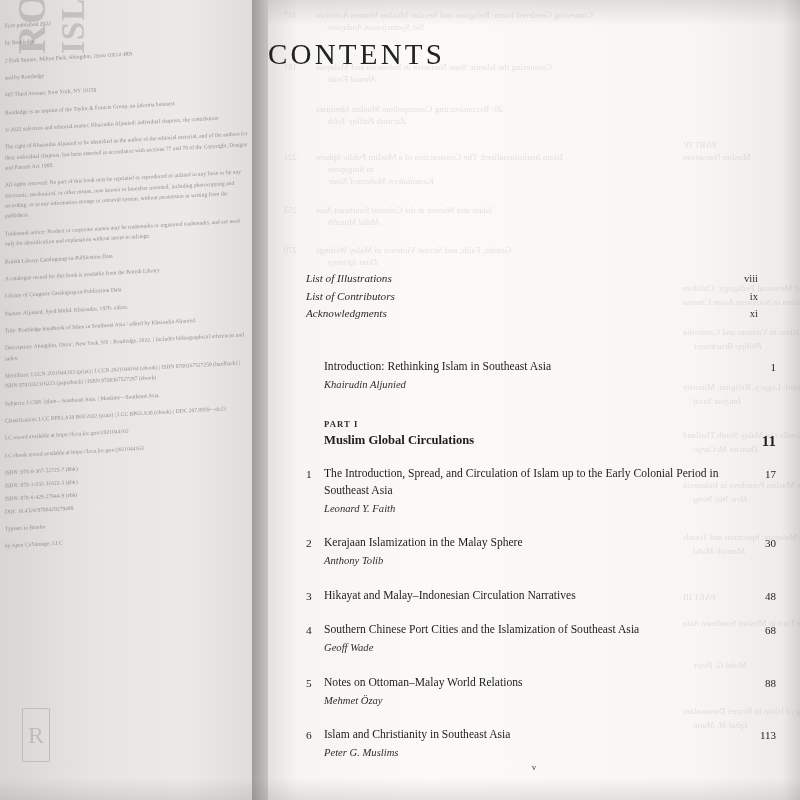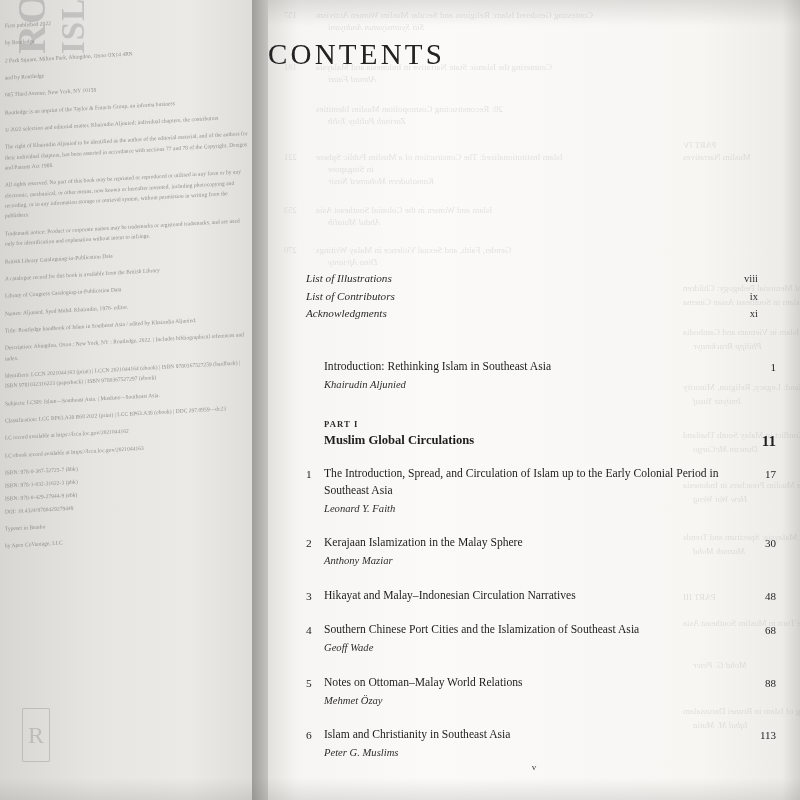--- a/index.html
+++ b/index.html
@@ -369,21 +369,21 @@
       <div class="entry">
         <span class="num">1</span>
         <span class="ttl">The Introduction, Spread, and Circulation of Islam up to the Early Colonial Period in Southeast Asia</span>
         <span class="author">Leonard Y. Faith</span>
         <span class="pg">17</span>
       </div>
 
       <div class="entry">
         <span class="num">2</span>
         <span class="ttl">Kerajaan Islamization in the Malay Sphere</span>
-        <span class="author">Anthony Maziar</span>
+        <span class="author">Anthony Tolib</span>
         <span class="pg">30</span>
       </div>
 
       <div class="entry">
         <span class="num">3</span>
         <span class="ttl">Hikayat and Malay–Indonesian Circulation Narratives</span>
         <span class="pg">48</span>
       </div>
 
       <div class="entry">

